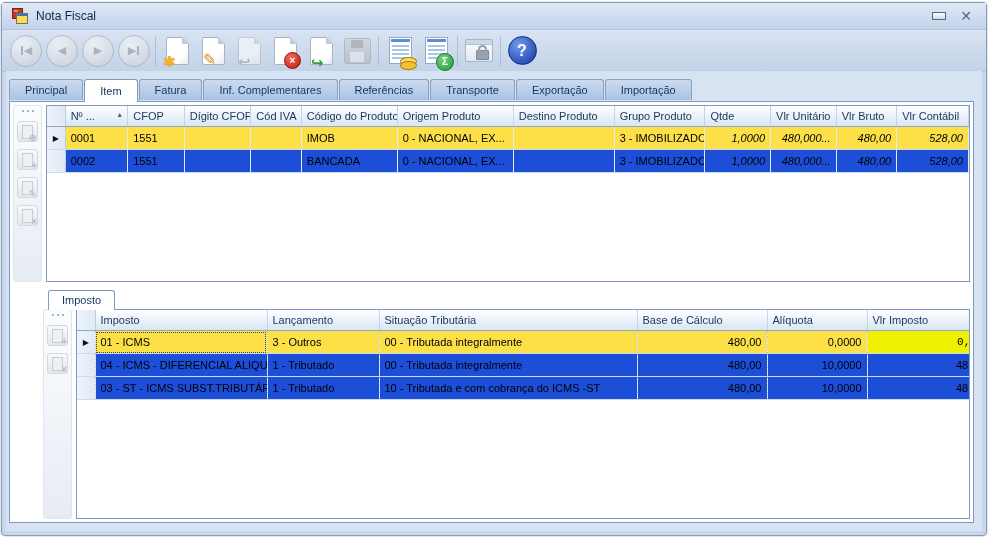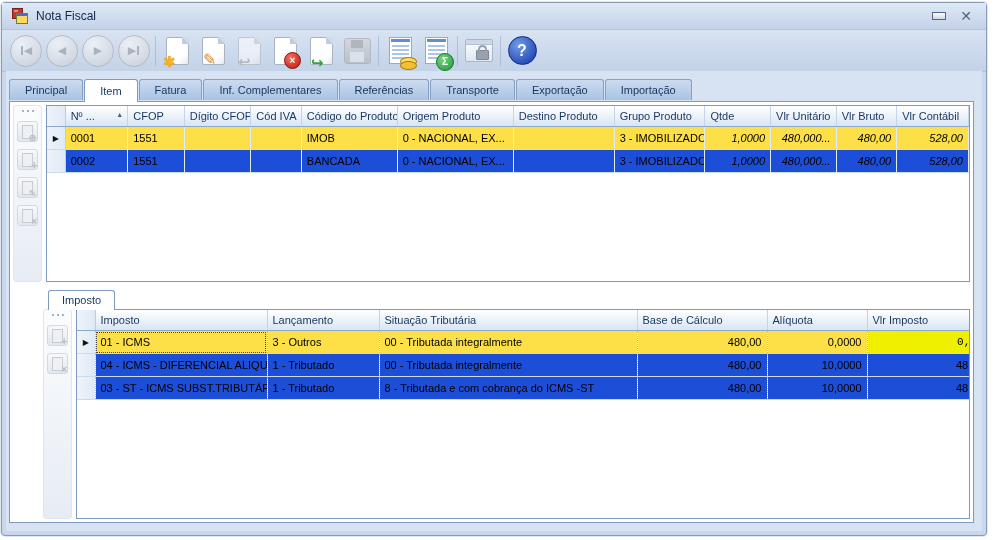--- a/index.html
+++ b/index.html
@@ -308,21 +308,21 @@
                     <td>1 - Tributado</td>
                     <td>00 - Tributada integralmente</td>
                     <td>480,00</td>
                     <td>10,0000</td>
                     <td>48,00</td>
                   </tr>
                   <tr>
                     <td class="ind"></td>
                     <td>03 - ST - ICMS SUBST.TRIBUTÁRIA</td>
                     <td>1 - Tributado</td>
-                    <td>8 - Tributada e com cobrança do ICMS -ST</td>
+                    <td>10 - Tributada e com cobrança do ICMS -ST</td>
                     <td>480,00</td>
                     <td>10,0000</td>
                     <td>48,00</td>
                   </tr>
                 </tbody>
             </table>
           </div>
         </div>
       </div>
 

